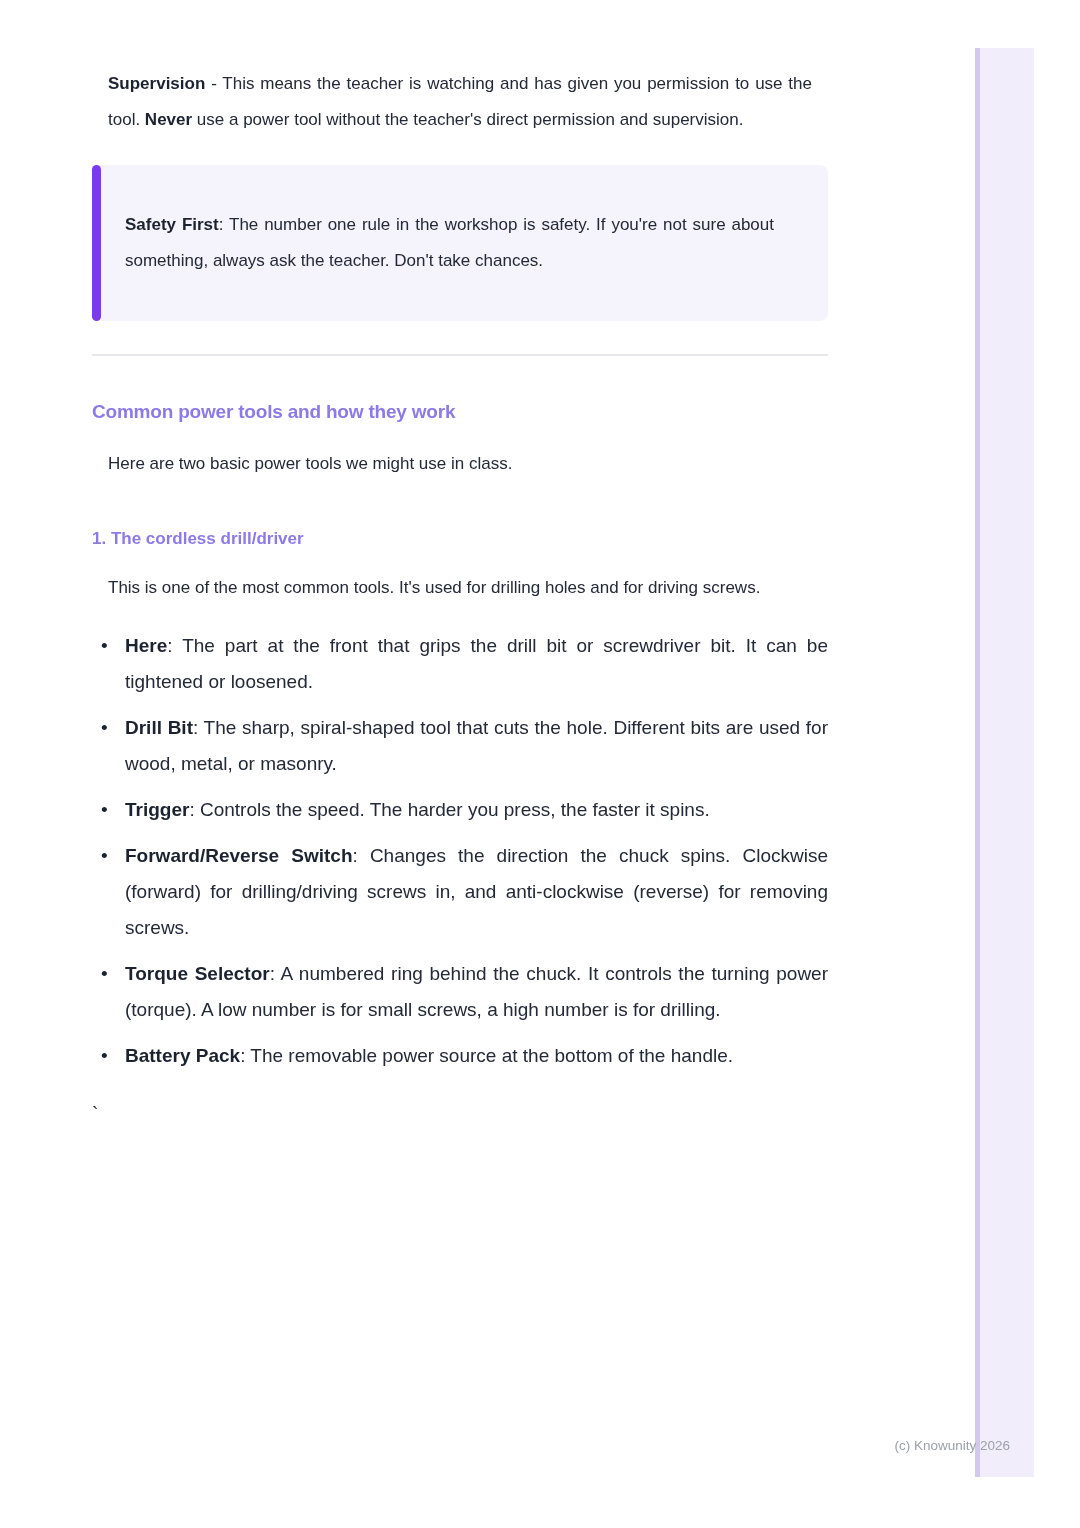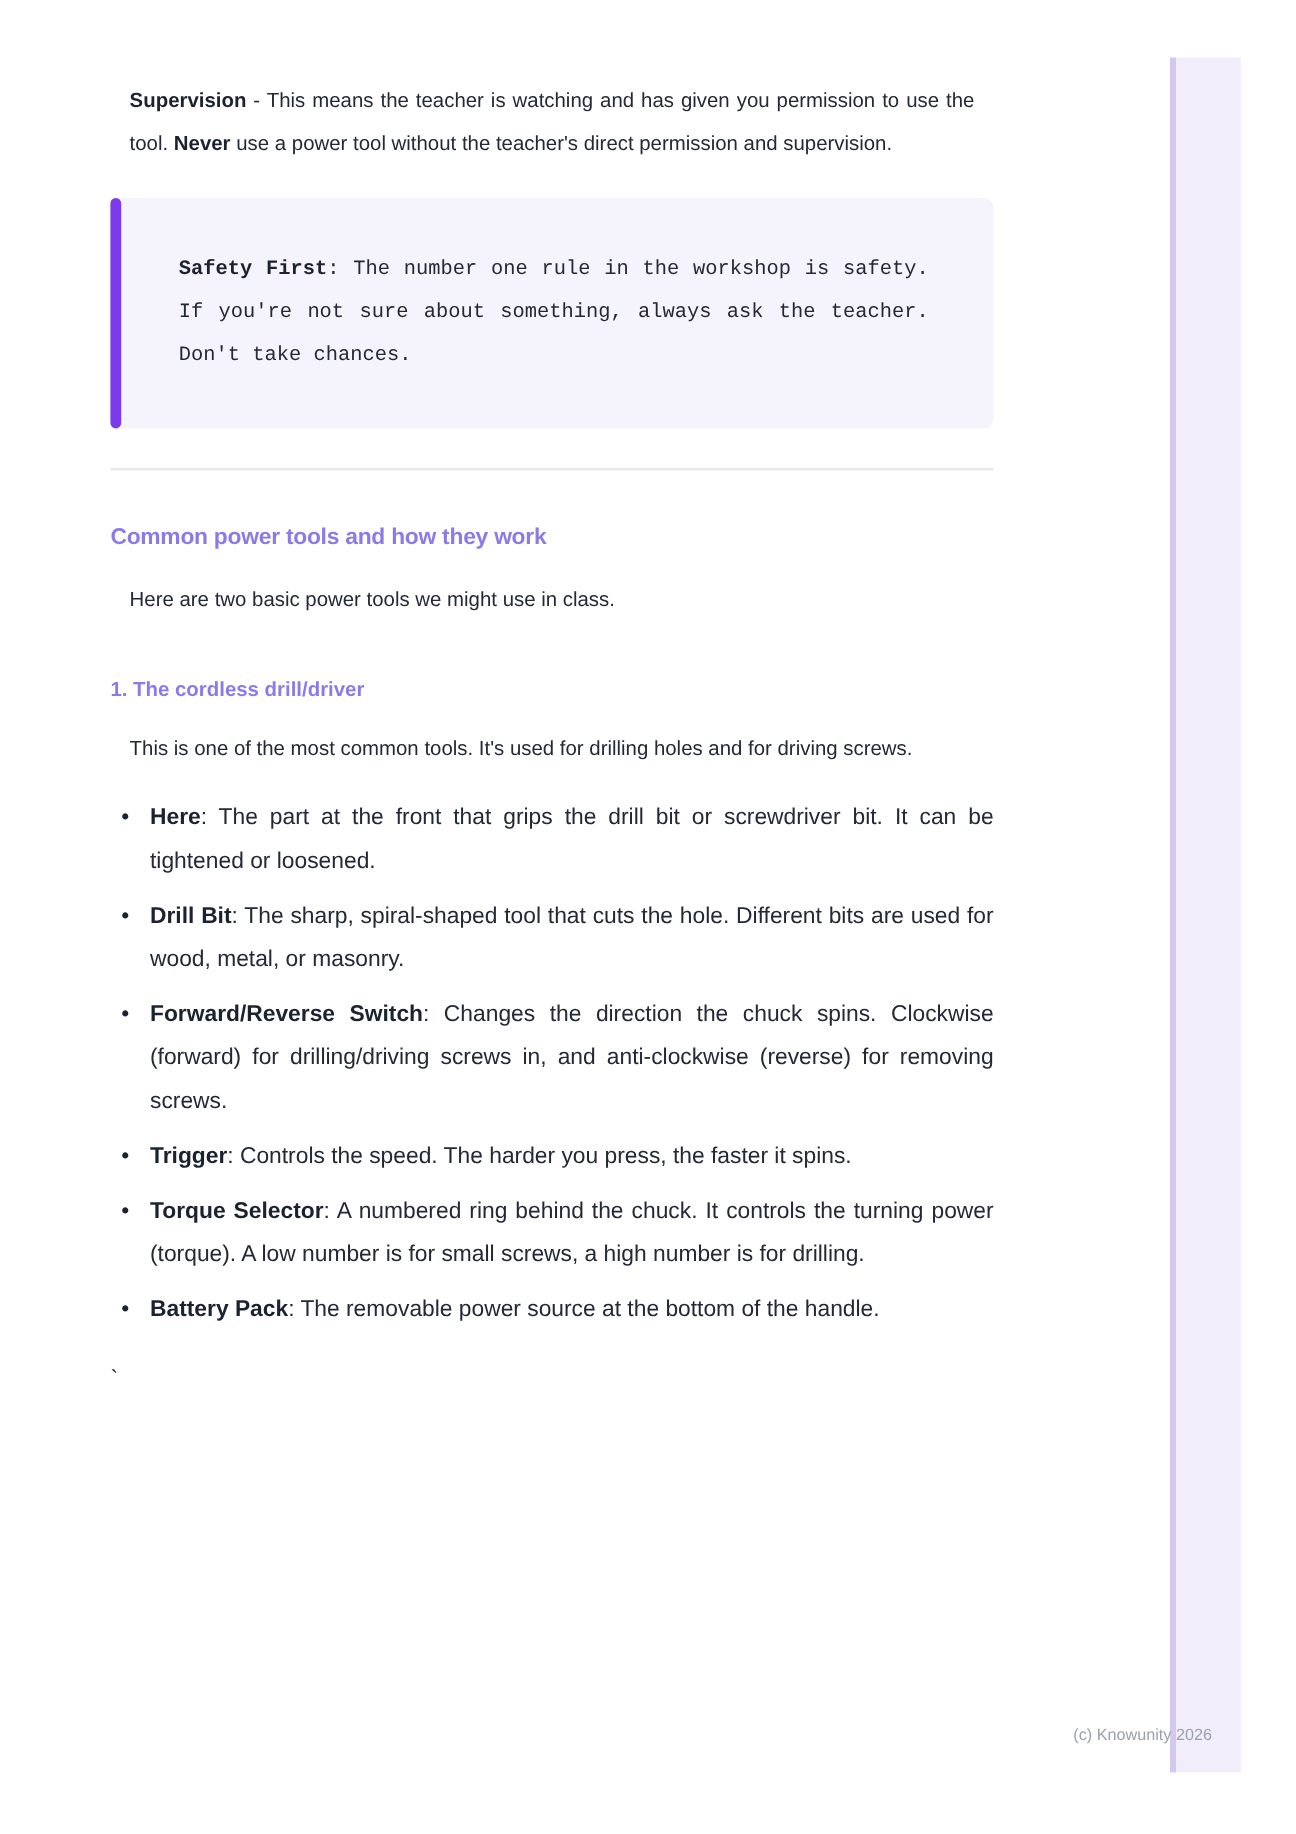--- a/index.html
+++ b/index.html
@@ -58,22 +58,21 @@
   .callout-bar {
     position: absolute;
     left: 0;
     top: 0;
     bottom: 0;
     width: 9px;
     border-radius: 6px;
     background: var(--callout-border, #7c3aed);
   }
   .callout-body {
-    padding: 26px 38px 26px 41px;
-    font-family: Liberation Mono, monospace;
+    padding: 26px 38px 26px 17px;
   }
 
   hr.divider {
     border: none;
     border-top: 2px solid var(--divider, #e8e8ec);
     margin: 33px 0 0 0;
   }
 
   h1.section-title {
     font-size: 19px;
@@ -163,22 +162,22 @@
   <p class="body-text lead">Here are two basic power tools we might use in class.</p>
 
   <h2 class="subsection-title">1. The cordless drill/driver</h2>
 
   <p class="body-text description">This is one of the most common tools. It's used for drilling holes and for driving screws.</p>
 
 
   <ul class="parts-list">
     <li><strong>Here</strong><span>: The part at the front that grips the drill bit or screwdriver bit. It can be tightened or loosened.</span></li>
     <li><strong>Drill Bit</strong><span>: The sharp, spiral-shaped tool that cuts the hole. Different bits are used for wood, metal, or masonry.</span></li>
+    <li><strong>Trigger</strong><span>: Controls the speed. The harder you press, the faster it spins.</span></li>
     <li><strong>Forward/Reverse Switch</strong><span>: Changes the direction the chuck spins. Clockwise (forward) for drilling/driving screws in, and anti-clockwise (reverse) for removing screws.</span></li>
-    <li><strong>Trigger</strong><span>: Controls the speed. The harder you press, the faster it spins.</span></li>
     <li><strong>Torque Selector</strong><span>: A numbered ring behind the chuck. It controls the turning power (torque). A low number is for small screws, a high number is for drilling.</span></li>
     <li><strong>Battery Pack</strong><span>: The removable power source at the bottom of the handle.</span></li>
   </ul>
 
   <div class="stray-char">`</div>
 
 </div>
 
 <div class="footer">(c) Knowunity 2026</div>
 

